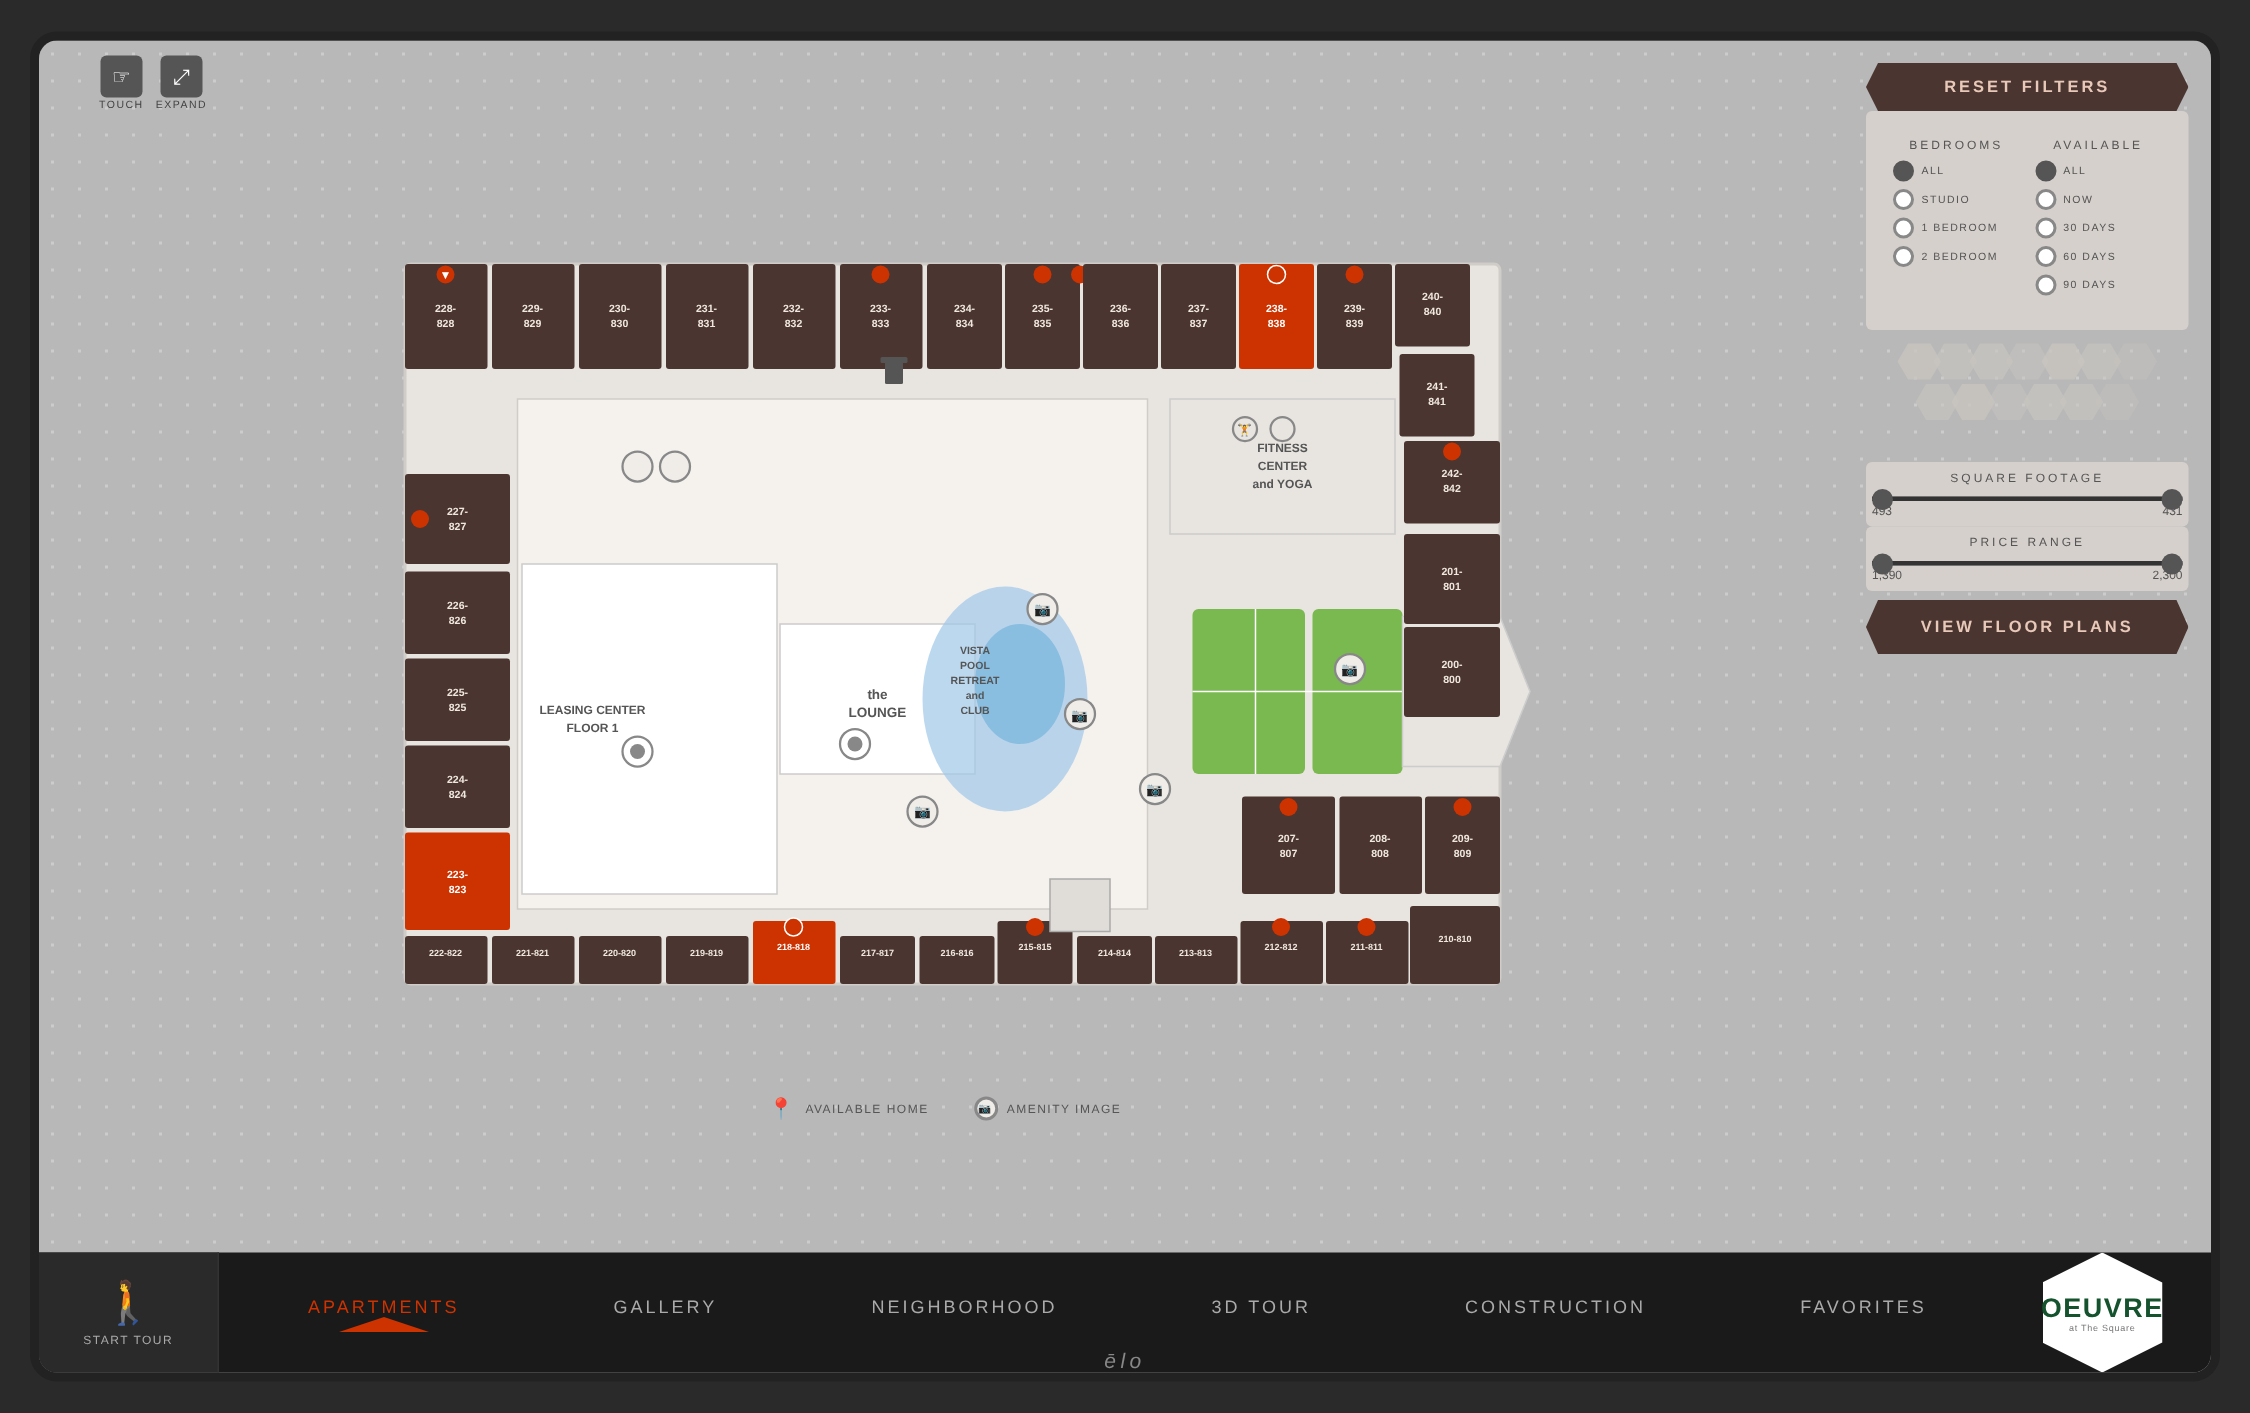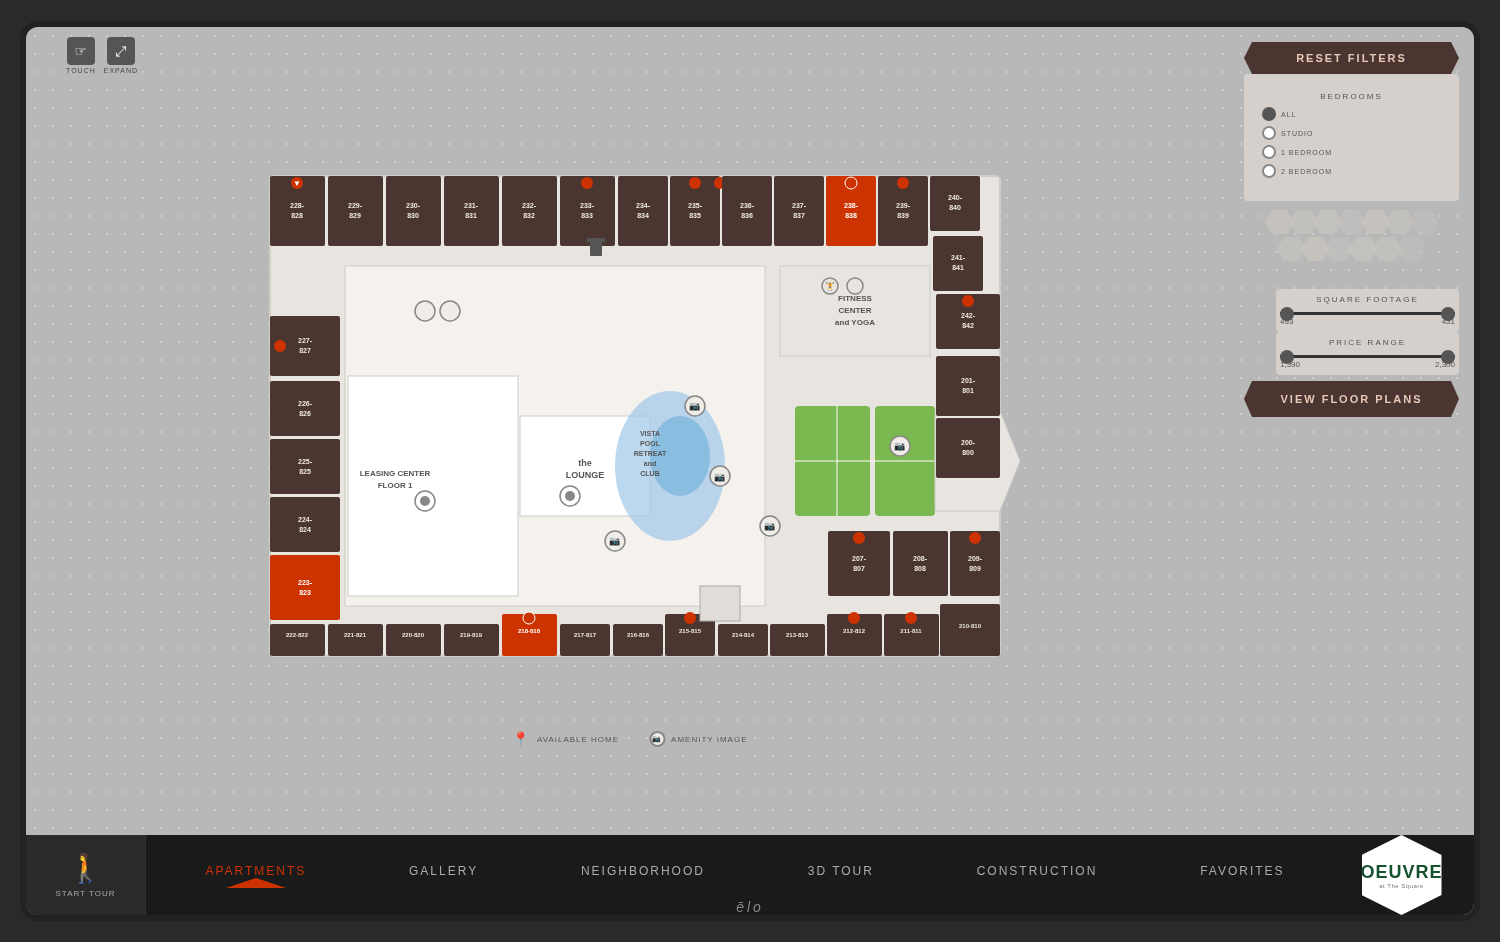--- a/index.html
+++ b/index.html
@@ -160,21 +160,20 @@
 
     .filter-label {
       font-size: 7px;
       color: #555;
       letter-spacing: 1px;
       text-transform: uppercase;
     }
 
     .range-section {
       padding: 6px 4px;
-      margin-left: 32px;
     }
 
     .range-title {
       font-size: 8px;
       letter-spacing: 2px;
       color: #555;
       text-align: center;
       margin-bottom: 8px;
       text-transform: uppercase;
     }
@@ -643,20 +642,43 @@
               <div class="filter-option">
                 <div class="radio-circle"></div>
                 <span class="filter-label">1 BEDROOM</span>
               </div>
               <div class="filter-option">
                 <div class="radio-circle"></div>
                 <span class="filter-label">2 BEDROOM</span>
               </div>
             </div>
 
+            <div class="filter-col">
+              <div class="filter-title">AVAILABLE</div>
+              <div class="filter-option">
+                <div class="radio-circle active"></div>
+                <span class="filter-label">ALL</span>
+              </div>
+              <div class="filter-option">
+                <div class="radio-circle"></div>
+                <span class="filter-label">NOW</span>
+              </div>
+              <div class="filter-option">
+                <div class="radio-circle"></div>
+                <span class="filter-label">30 DAYS</span>
+              </div>
+              <div class="filter-option">
+                <div class="radio-circle"></div>
+                <span class="filter-label">60 DAYS</span>
+              </div>
+              <div class="filter-option">
+                <div class="radio-circle"></div>
+                <span class="filter-label">90 DAYS</span>
+              </div>
+            </div>
           </div>
         </div>
 
         <div style="display:flex; flex-wrap:wrap; justify-content:center; gap:3px; padding:4px;">
           <svg width="200" height="80" viewBox="0 0 200 80">
             <polygon points="20,5 35,5 42,17 35,29 20,29 13,17" fill="#c8c4bf" opacity="0.8"></polygon>
             <polygon points="44,5 59,5 66,17 59,29 44,29 37,17" fill="#c8c4bf" opacity="0.6"></polygon>
             <polygon points="68,5 83,5 90,17 83,29 68,29 61,17" fill="#c8c4bf" opacity="0.7"></polygon>
             <polygon points="92,5 107,5 114,17 107,29 92,29 85,17" fill="#c8c4bf" opacity="0.5"></polygon>
             <polygon points="116,5 131,5 138,17 131,29 116,29 109,17" fill="#c8c4bf" opacity="0.8"></polygon>

